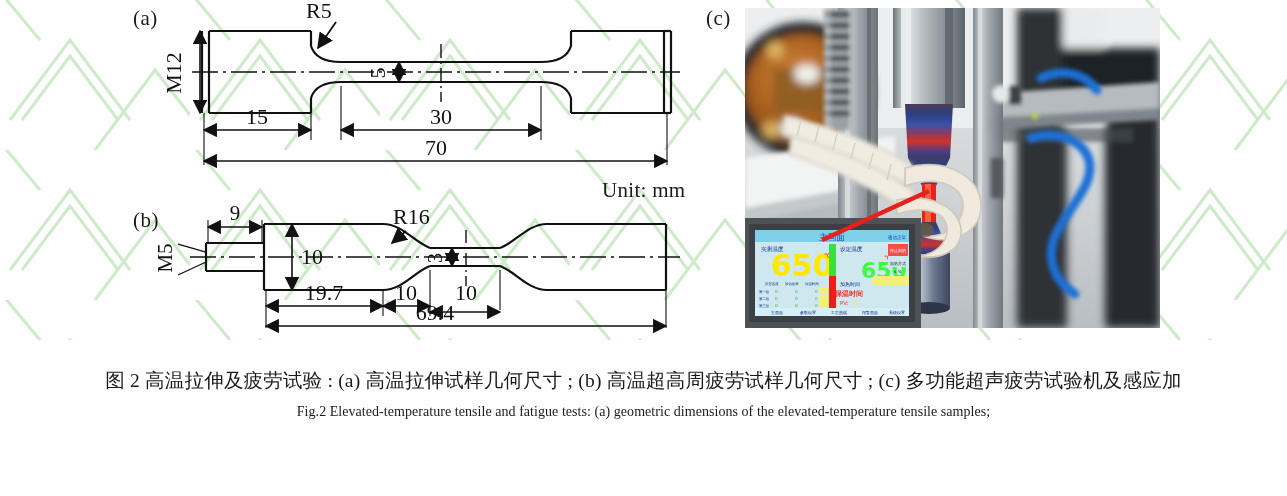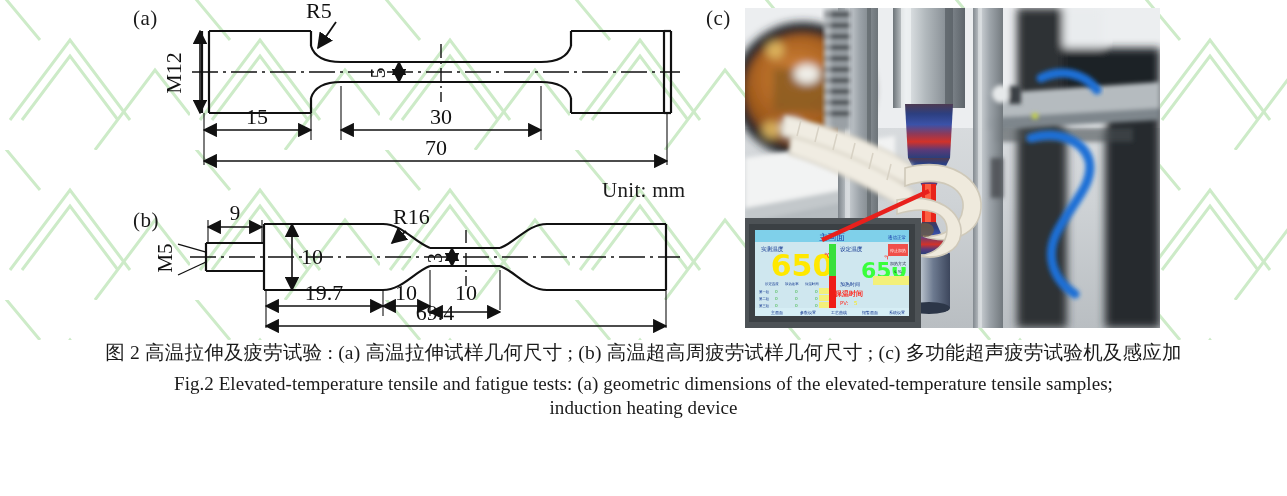--- a/index.html
+++ b/index.html
@@ -81,24 +81,25 @@
     top: 340px;
     width: 1287px;
     z-index: 3;
     text-align: center;
   }
   .cap-cn {
     font-size: 19.5px;
     line-height: 26px;
     letter-spacing: .2px;
     padding: 0 6px;
+    margin-top: 28px;
   }
   .cap-cn-2 { }
   .cap-en {
-    font-size: 19px;
+    font-size: 14px;
     line-height: 24px;
     letter-spacing: .05px;
     padding: 0 8px;
   }
   .cap-en-first { margin-top: 6px; }
 </style>
 </head>
 <body>
 
 <svg id="watermark" viewBox="0 0 1287 340" xmlns="http://www.w3.org/2000/svg">
@@ -497,14 +498,13 @@
       </g>
 
       <line x1="77" y1="232" x2="184" y2="183" stroke="#e8201c" stroke-width="4.4"></line>
     </svg>
   </div>
 </div>
 
 <div id="captions">
   <div class="cap-cn">图 2  高温拉伸及疲劳试验 : (a) 高温拉伸试样几何尺寸 ; (b) 高温超高周疲劳试样几何尺寸 ; (c) 多功能超声疲劳试验机及感应加</div>
   <div class="cap-en cap-en-first">Fig.2  Elevated-temperature tensile and fatigue tests: (a) geometric dimensions of the elevated-temperature tensile samples;</div>
-  <div class="cap-en">induction heating device</div>
 </div>
 
 </body></html>

